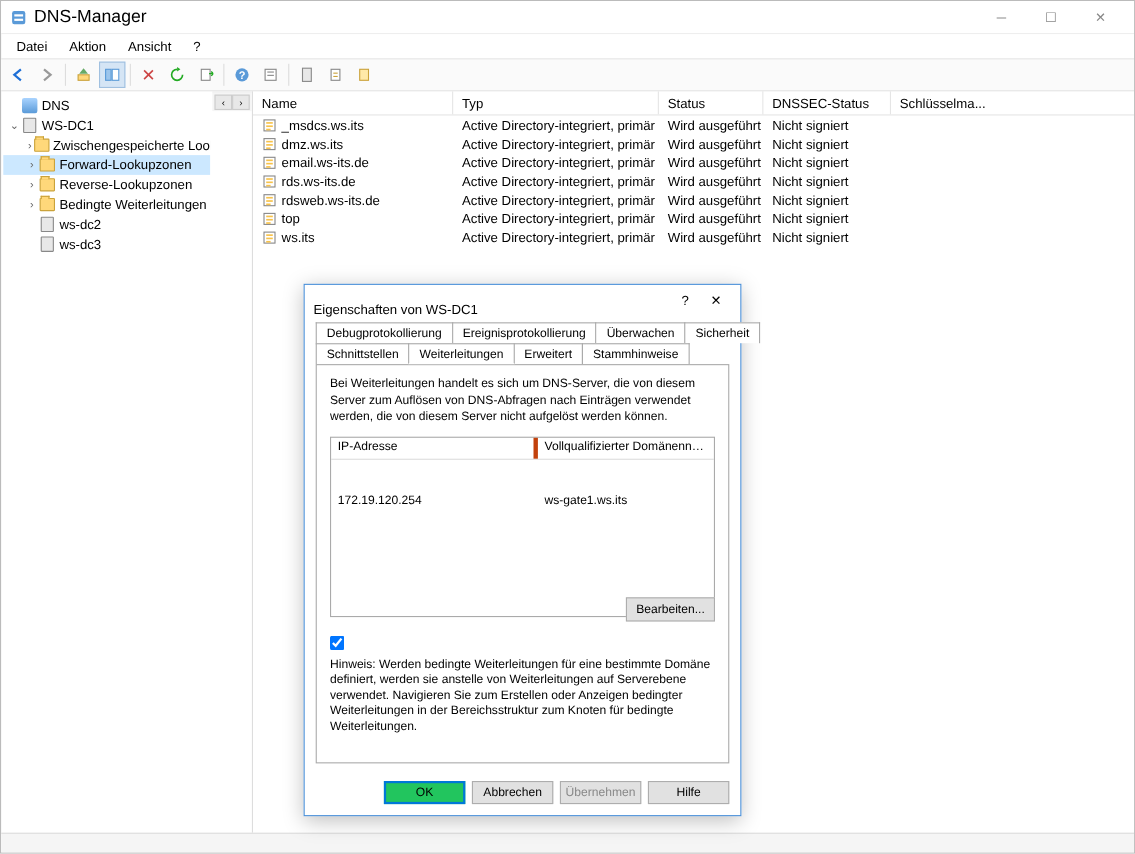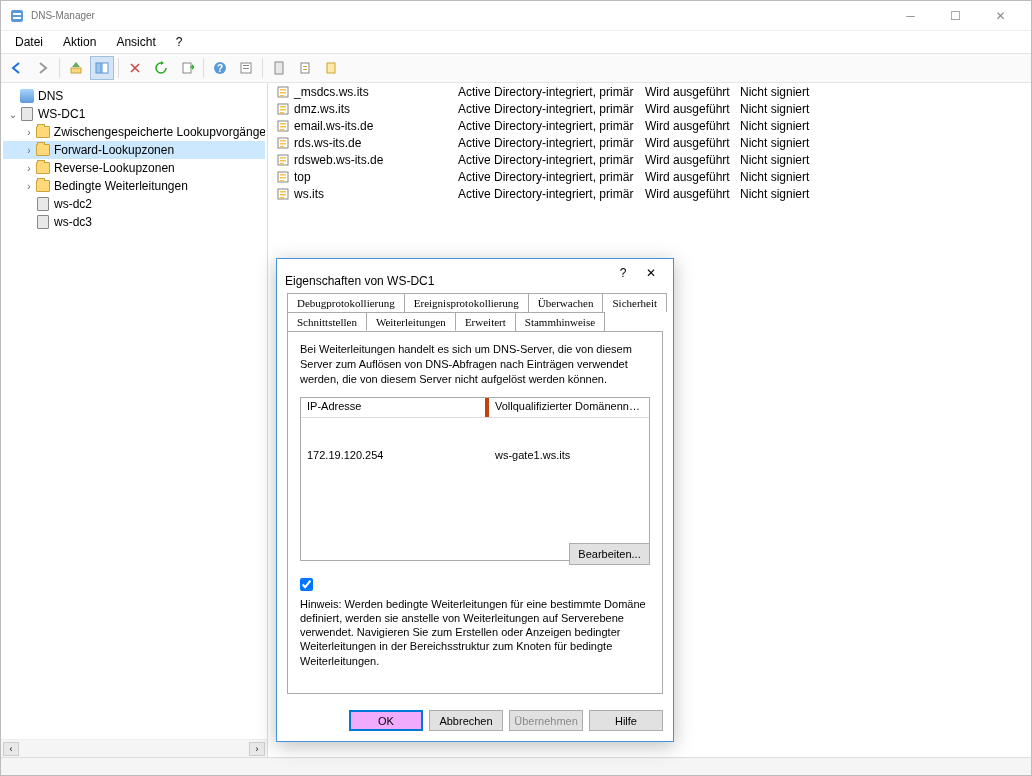--- a/index.html
+++ b/index.html
@@ -18,21 +18,21 @@
   background: #fff;
   display: flex;
   align-items: center;
   padding: 0 8px;
   border-bottom: 1px solid #eee;
 }
 .titlebar .app-icon {
   width: 16px; height: 16px; margin-right: 6px;
   display: inline-flex; align-items: center; justify-content: center;
 }
-.titlebar .title { flex: 1; color: #737373; font-size: 10px; }
+.titlebar .title { flex: 1; color: #000000; font-size: 16px; }
 .winbtns { display: flex; }
 .winbtn {
   width: 45px; height: 30px;
   display: flex; align-items: center; justify-content: center;
   color: #888; cursor: default;
 }
 .menubar {
   height: 22px;
   display: flex;
   align-items: center;
@@ -55,24 +55,24 @@
   display: inline-flex; align-items: center; justify-content: center;
   border: 1px solid transparent;
 }
 .tbtn.active { border: 1px solid #a0c0e0; background: #d5e5f5; }
 .tsep { width: 1px; height: 20px; background: #ddd; margin: 0 2px; }
 .content {
   display: flex;
   height: calc(100% - 30px - 22px - 30px - 18px);
 }
 .tree-pane {
-  width: 267px;
+  width: 229px;
   border-right: 1px solid #ddd;
   display: flex;
-  flex-direction: column;
+  flex-direction: row;
   position: relative;
 }
 .tree {
   flex: 1;
   padding: 4px 2px;
   overflow: hidden;
   white-space: nowrap;
 }
 .tree-row {
   display: flex; align-items: center;
@@ -140,21 +140,21 @@
   height: 28px;
   display: flex; align-items: center;
   padding: 0 8px;
 }
 .dlg-titlebar .dlg-title { flex: 1; font-size: 12px; margin-top: 15px; }
 .dlg-titlebar .dlg-help { width: 28px; text-align:center; }
 .dlg-titlebar .dlg-close { width: 28px; text-align:center; }
 .tabstrip {
   margin: 6px 10px 0 10px;
 }
-.tabrow { display: flex; font-family: Liberation Serif, serif; }
+.tabrow { display: flex; }
 .tab {
   border: 1px solid #aaa;
   border-bottom: none;
   padding: 2px 9px;
   font-size: 11px;
   background: #fff;
   margin-right: -1px;
   height: 19px;
   display: flex; align-items: center;
   cursor: default;
@@ -204,21 +204,21 @@
   cursor: default;
   font-family: inherit;
 }
 .dlg-buttons {
   display: flex;
   justify-content: flex-end;
   gap: 6px;
   padding: 8px 10px 10px 10px;
 }
 .dlg-buttons .btn { width: 74px; height: 21px; }
-.btn.primary { border: 2px solid #0078d7; background: #f0abfc; padding: 1px 0; }
+.btn.primary { border: 2px solid #0078d7; background: #22c55e; padding: 1px 0; }
 .btn.disabled { color: #888; }
 .note { line-height: 1.3; }
 input[type=checkbox]{ width:13px; height:13px; margin-top:1px;}
 .folder-icon { width:14px; height:12px; background:#ffd87a; border:1px solid #caa23a; border-radius:1px; display:inline-block; position:relative;}
 .folder-icon::before { content:""; position:absolute; width:6px; height:2px; background:#ffd87a; border:1px solid #caa23a; border-bottom:none; top:-3px; left:0;}
 .server-icon { width:12px; height:14px; background:#e8e8e8; border:1px solid #888; border-radius:1px; display:inline-block;}
 .dns-icon { width:14px; height:14px; display:inline-block; background: linear-gradient(#aad4ff,#5a9ad8); border-radius:2px;}
 </style>
 </head>
 <body>
@@ -382,20 +382,27 @@
         <span>ws-dc3</span>
       </div>
     </div>
     <div class="tree-scroll">
       <span class="scroll-arr">‹</span>
       <span class="scroll-arr">›</span>
     </div>
   </div>
 
   <div class="list-pane">
+    <div class="list-header">
+      <div class="col c1">Name</div>
+      <div class="col c2">Typ</div>
+      <div class="col c3">Status</div>
+      <div class="col c4">DNSSEC-Status</div>
+      <div class="col c5">Schlüsselma...</div>
+    </div>
     <div class="list-body" id="list-body">
         <div class="list-row">
           <div class="cell col c1">
             <span class="zone-icon">
               <svg width="14" height="14">
                 <rect x="2" y="2" width="10" height="10" fill="#fff" stroke="#888"></rect>
                 <rect x="4" y="4" width="6" height="1.5" fill="#f7c24a"></rect>
                 <rect x="4" y="7" width="6" height="1.5" fill="#f7c24a"></rect>
                 <rect x="4" y="10" width="4" height="1.5" fill="#f7c24a"></rect>
               </svg>

